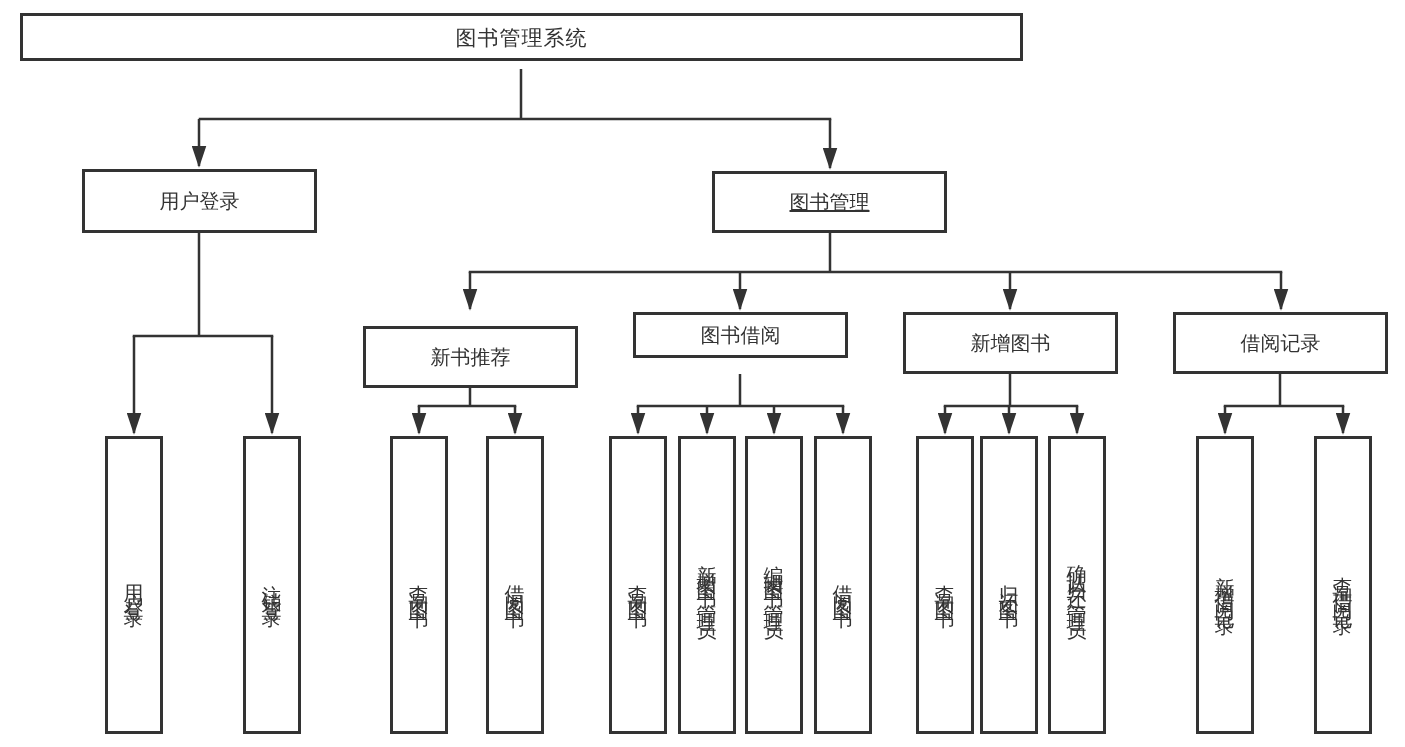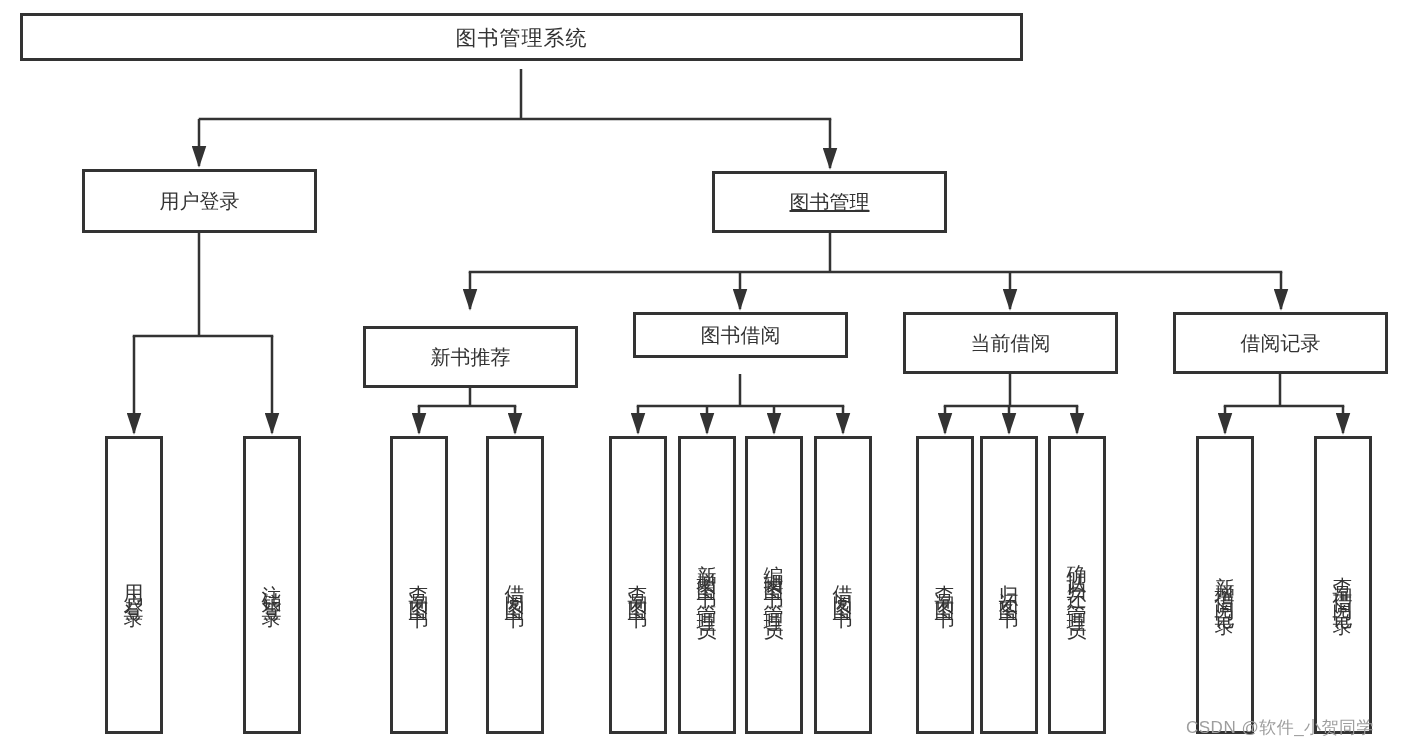--- a/index.html
+++ b/index.html
@@ -85,21 +85,21 @@
     <span class="label">图书管理</span>
   </div>
 
   <div class="node" style="left:363px;top:312px;width:215px;height:62px;margin-top:14px;">
     <span class="label">新书推荐</span>
   </div>
   <div class="node" style="left:633px;top:312px;width:215px;height:46px;">
     <span class="label">图书借阅</span>
   </div>
   <div class="node" style="left:903px;top:312px;width:215px;height:62px;">
-    <span class="label">当前借阅</span>
+    <span class="label">新增图书</span>
   </div>
   <div class="node" style="left:1173px;top:312px;width:215px;height:62px;">
     <span class="label">借阅记录</span>
   </div>
 
   <div class="node leaf" style="left:105px;">
     <span class="label">用户登录</span>
   </div>
   <div class="node leaf" style="left:243px;">
     <span class="label">注销登录</span>
@@ -135,14 +135,13 @@
     <span class="label">确认归还（管理员）</span>
   </div>
 
   <div class="node leaf" style="left:1196px;">
     <span class="label">新增借阅记录</span>
   </div>
   <div class="node leaf" style="left:1314px;">
     <span class="label">查询借阅记录</span>
   </div>
 
-  <div class="watermark">CSDN @软件_小贺同学</div>
 </div>
 
 </body></html>

